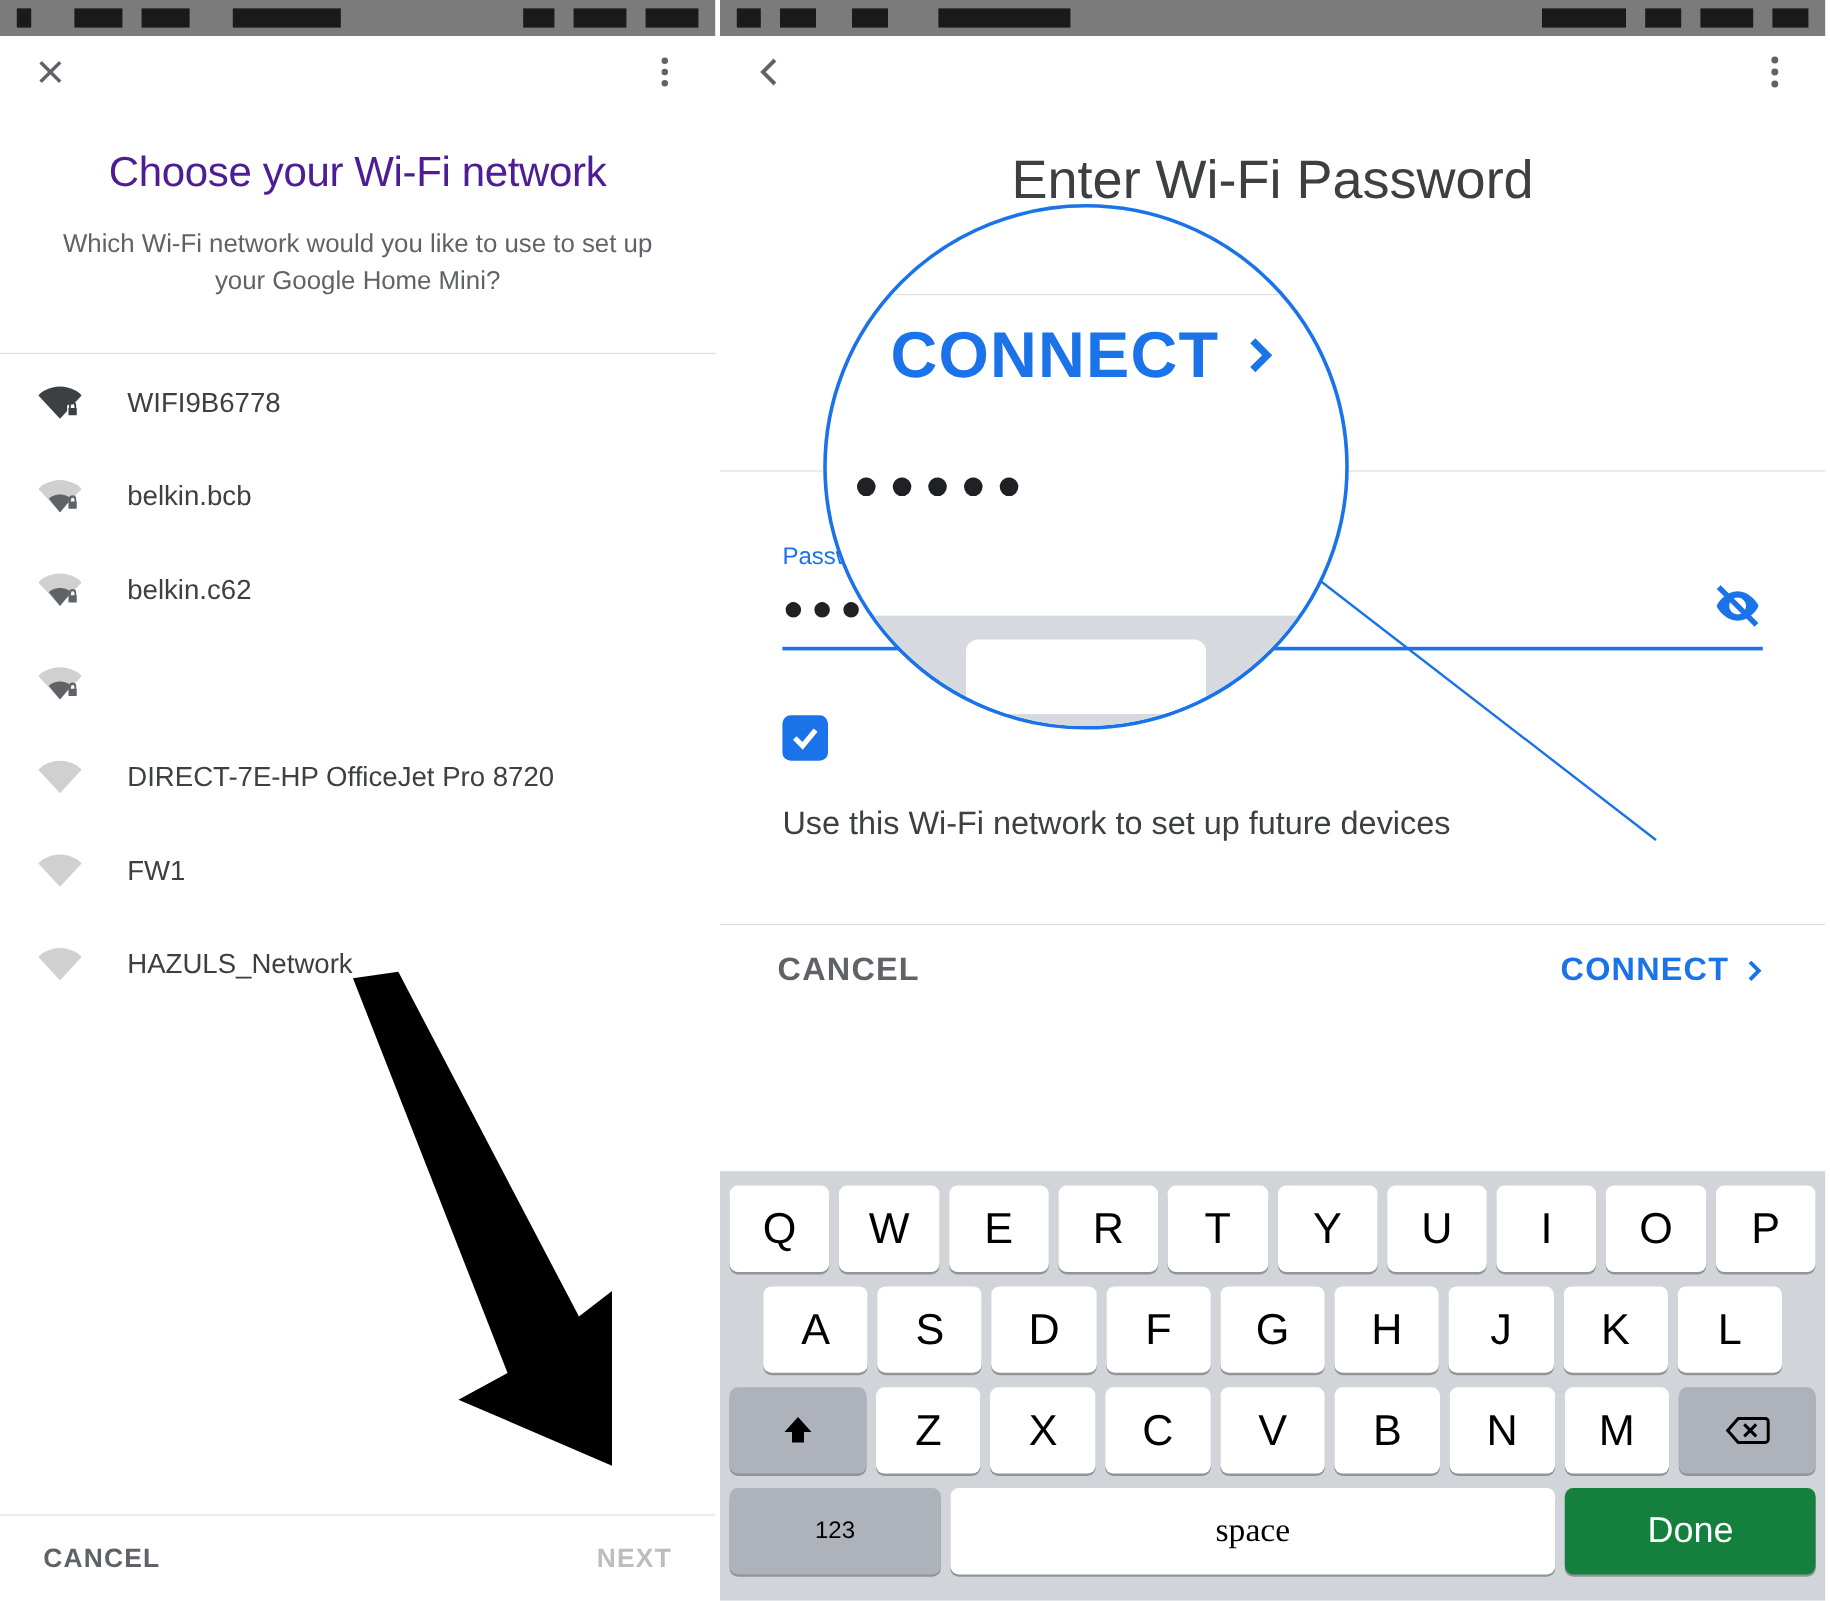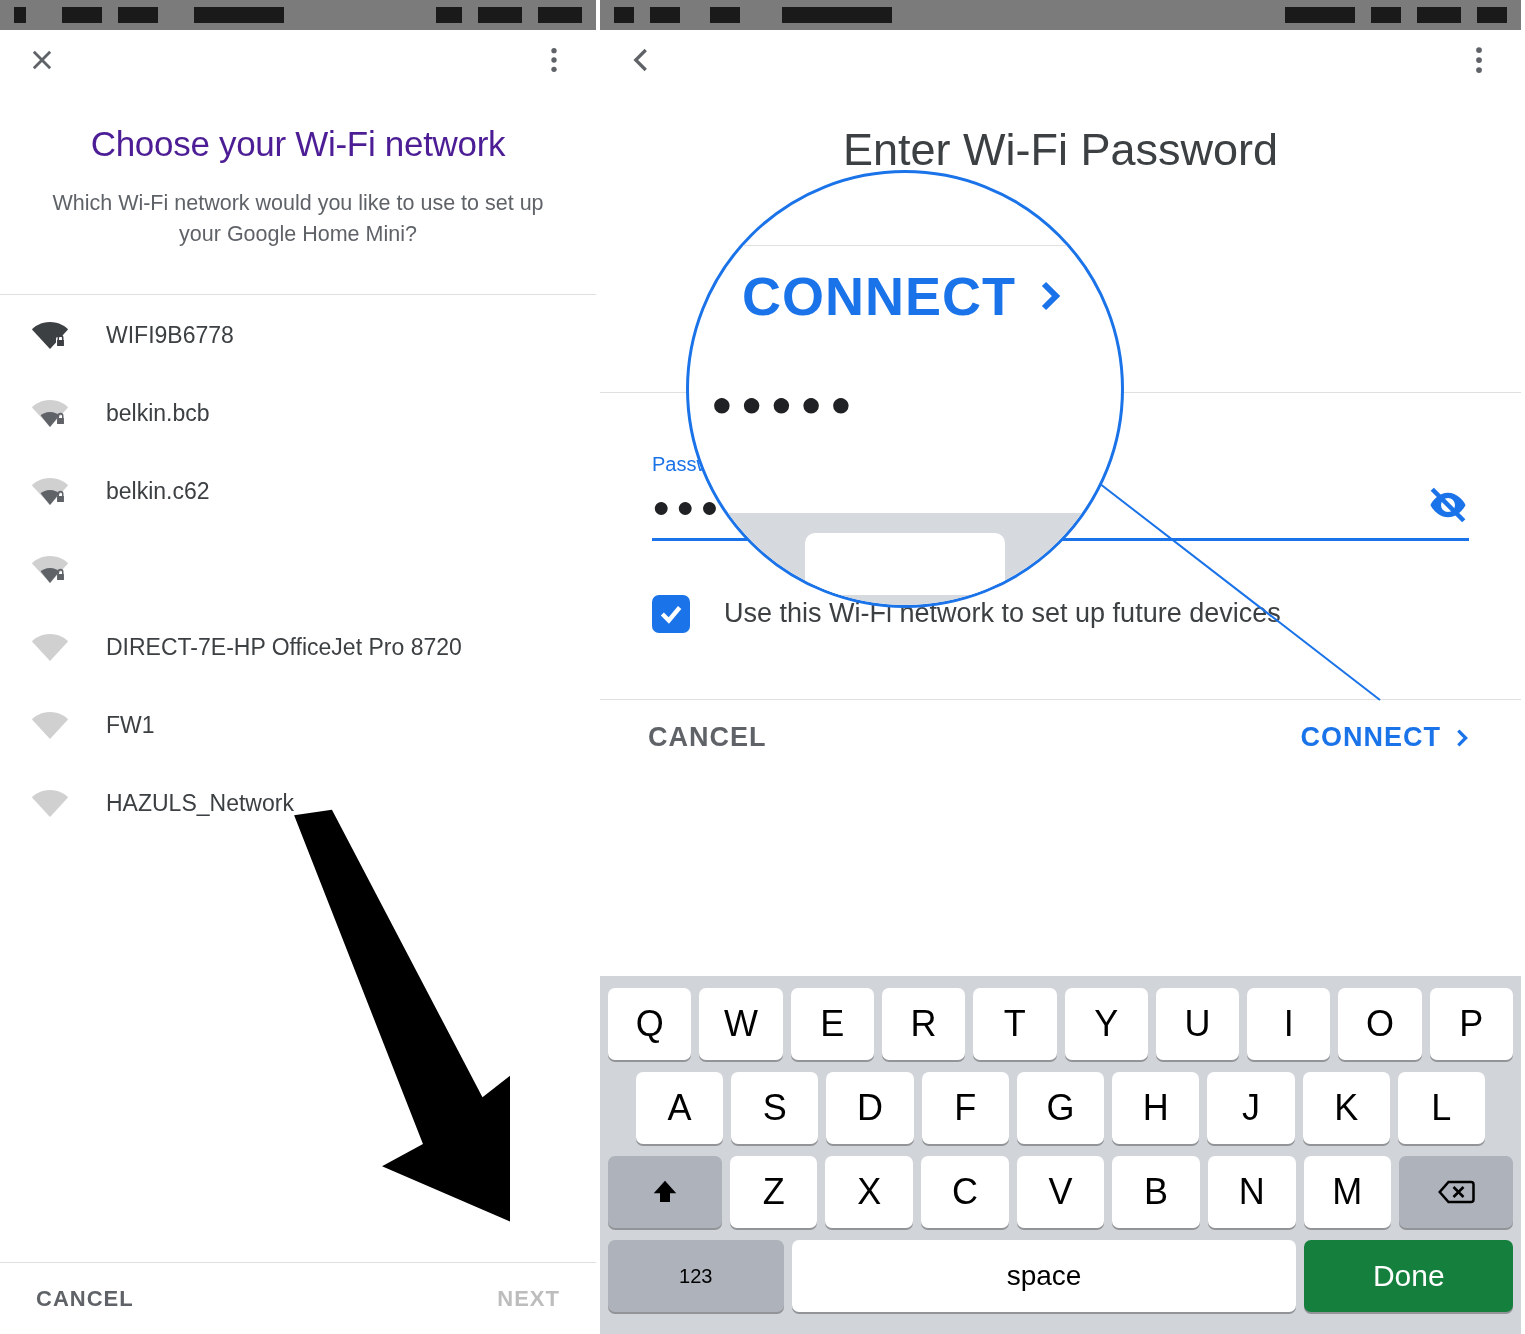--- a/index.html
+++ b/index.html
@@ -101,20 +101,21 @@
   .field-input {
     display: flex; align-items: center; justify-content: space-between;
     border-bottom: 3px solid #1a73e8;
     padding: 2px 0 8px;
   }
   .dots { font-size: 30px; letter-spacing: 6px; color: #202124; }
   .eye-off { color: #1a73e8; cursor: pointer; }
   .checkbox-row {
     display: flex; gap: 34px; align-items:flex-start;
     padding: 54px 52px 0;
+    flex-direction: column;
   }
   .checkbox {
     width: 38px; height: 38px; border-radius: 7px;
     background: #1a73e8; display:flex; align-items:center; justify-content:center;
     flex-shrink: 0;
   }
   .checkbox svg { stroke: #fff; }
   .check-label { font-size: 27px; color: #3c4043; line-height:1.35; }
   .right-divider2 { height:1px; background:#e0e0e0; margin-top:66px; }
   .action-row {
@@ -138,21 +139,21 @@
     box-shadow: 0 2px 0 rgba(0,0,0,0.3);
     display:flex; align-items:center; justify-content:center;
     font-size:36px; color:#000;
     cursor:pointer;
   }
   .key.gray { background:#adb2bb; }
   .key.done { background:#15803d; color:#fff; font-size:30px; }
   .kb-row.r2 { padding: 0 28px; }
   .kb-row.r3 .shift, .kb-row.r3 .bksp { flex: 1.3; }
   .kb-row.r4 .num { flex:1.6; font-size:20px;}
-  .kb-row.r4 .space { flex:4.6; font-size:28px;}
+  .kb-row.r4 .space { flex:4.6; font-size:28px;font-family:Liberation Serif, serif;}
   .kb-row.r4 .done { flex:1.9; }
   
   .magnifier {
     position:absolute;
     left: 86px; top: 170px;
     width: 438px; height: 438px;
     border: 3px solid #1a73e8;
     border-radius: 50%;
     background:#fff;
     overflow:hidden;

